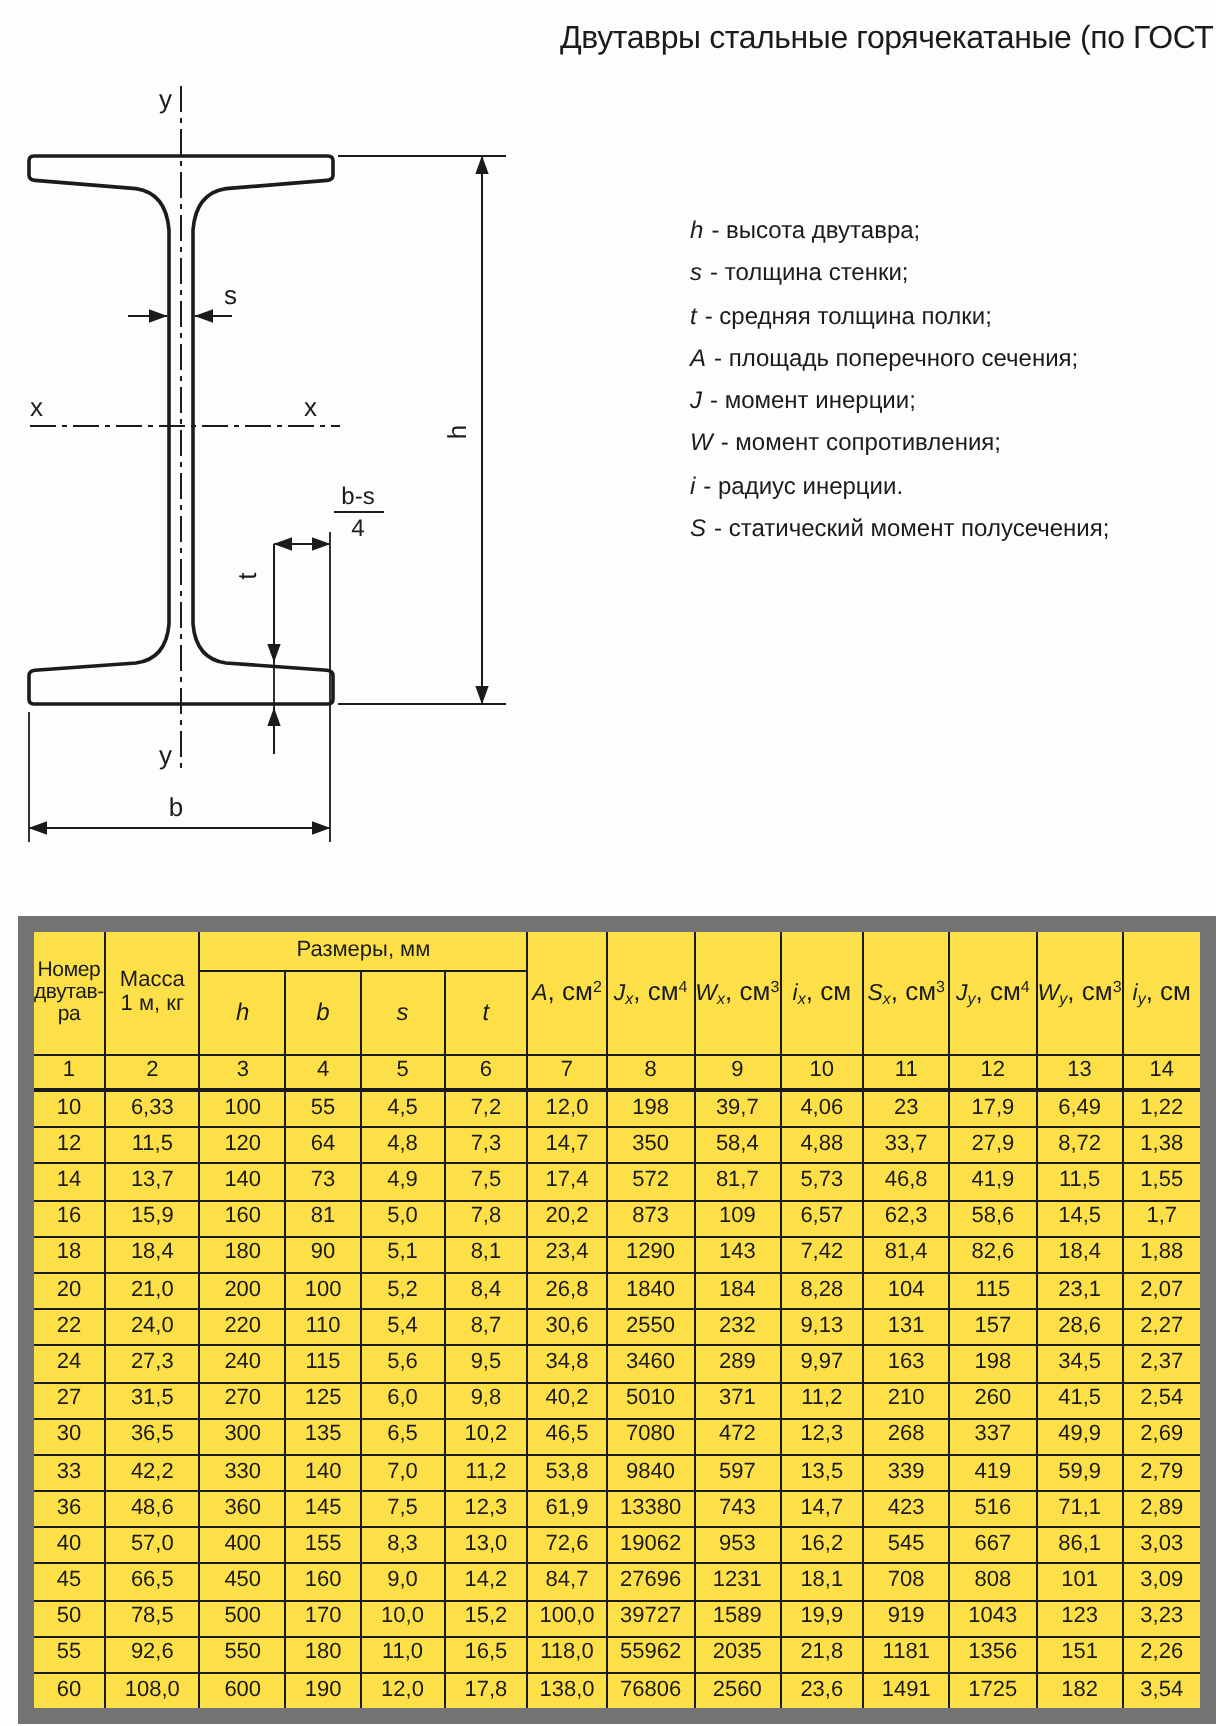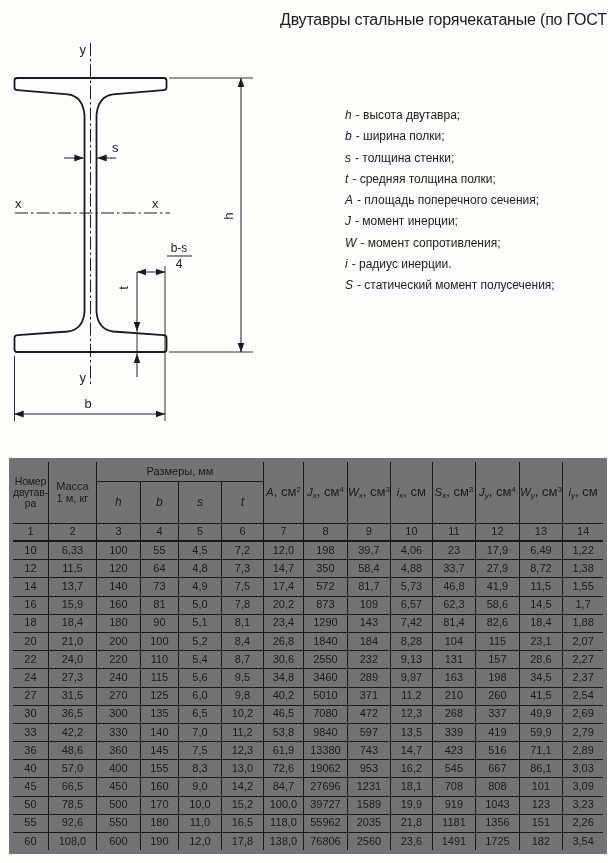--- a/index.html
+++ b/index.html
@@ -15,21 +15,21 @@
   svg.drawing text { font-family:"Liberation Sans", sans-serif; font-size:13px; fill:#1b1b1b; }
   svg.drawing text.small { font-size:12px; }
 
   .legend { position:absolute; left:345px; top:105px; font-size:12px; }
   .legend-item { height:21.3px; line-height:21.3px; white-space:nowrap; }
   .legend-sym { font-style:italic; margin-right:4px; }
 
   table.tbl {
     position:absolute; left:9px; top:458px;
     border-collapse:collapse; table-layout:fixed;
-    border:4px solid #737373; background:#737373;
+    border:8px solid #737373; background:#fde047;
   }
   .tbl th, .tbl td {
     border:1px solid #1b1b1b; text-align:center; vertical-align:middle;
     padding:0; font-weight:normal; font-size:11px; line-height:1.08;
     overflow:hidden; white-space:nowrap;
   }
   .tbl tr.gh th { height:19px; }
   .tbl tr.sr th { height:41px; }
   .tbl tr.nr th { height:16px; border-bottom:2px solid #1b1b1b; }
   .tbl th.c1 { font-size:10.5px; white-space:pre-line; letter-spacing:-0.2px; }
@@ -94,21 +94,20 @@
   <line x1="135" y1="347" x2="135" y2="324" stroke="#1b1b1b" stroke-width="1" marker-end="url(#arr)"></line>
   <text x="126" y="258" text-anchor="middle" transform="rotate(-90 126 258)">t</text>
 
   <line x1="12.5" y1="326" x2="12.5" y2="391" stroke="#1b1b1b" stroke-width="0.9"></line>
   <line x1="12.5" y1="384" x2="163" y2="384" stroke="#1b1b1b" stroke-width="1" marker-start="url(#arr)" marker-end="url(#arr)"></line>
   <text x="86" y="378" text-anchor="middle">b</text>
 </svg>
 
 <div class="legend">
   <div class="legend-item"><span class="legend-sym">h</span><span>- высота двутавра;</span></div>
-  <div class="legend-item"><span class="legend-sym">b</span><span>- ширина полки;</span></div>
   <div class="legend-item"><span class="legend-sym">s</span><span>- толщина стенки;</span></div>
   <div class="legend-item"><span class="legend-sym">t</span><span>- средняя толщина полки;</span></div>
   <div class="legend-item"><span class="legend-sym">A</span><span>- площадь поперечного сечения;</span></div>
   <div class="legend-item"><span class="legend-sym">J</span><span>- момент инерции;</span></div>
   <div class="legend-item"><span class="legend-sym">W</span><span>- момент сопротивления;</span></div>
   <div class="legend-item"><span class="legend-sym">i</span><span>- радиус инерции.</span></div>
   <div class="legend-item"><span class="legend-sym">S</span><span>- статический момент  полусечения;</span></div>
 </div>
 
 <table class="tbl">

